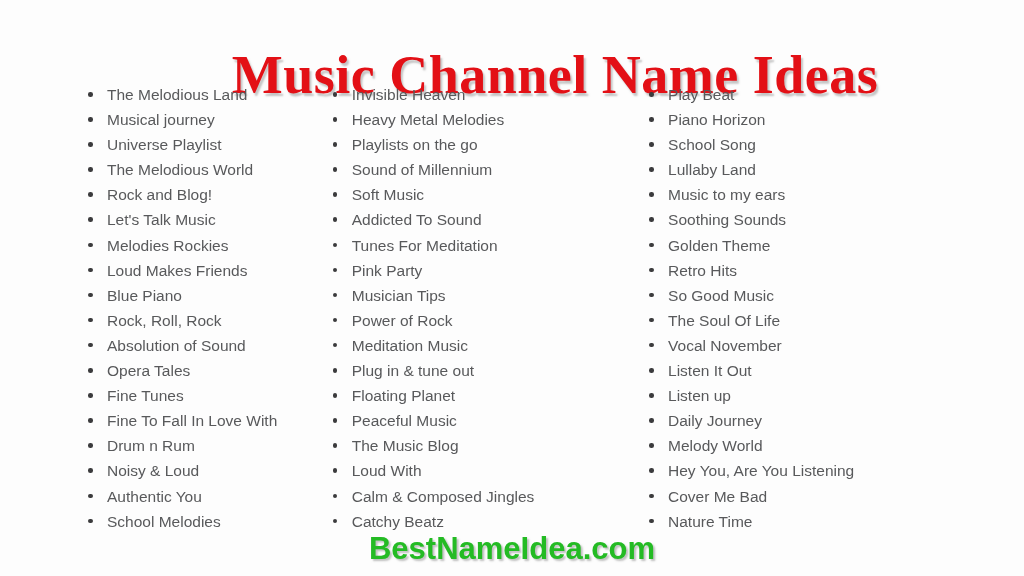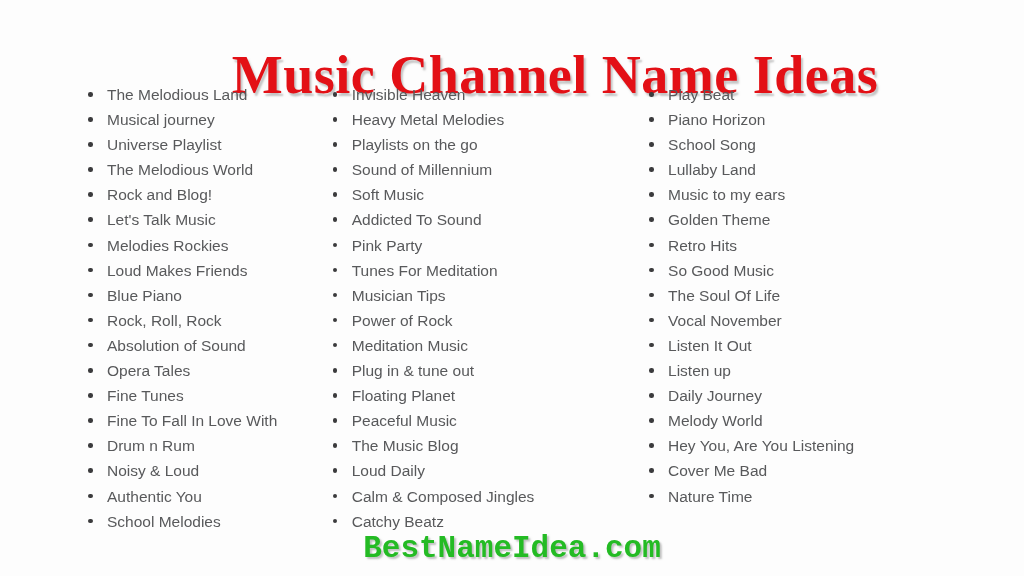--- a/index.html
+++ b/index.html
@@ -73,21 +73,21 @@
     height: 4.5px;
     border-radius: 50%;
     background: #3b3b3d;
   }
   .watermark {
     position: absolute;
     left: 0;
     bottom: 8px;
     width: 1024px;
     text-align: center;
-    font-family: Liberation Mono, monospace;
+    font-family: Liberation Sans, sans-serif;
     font-weight: bold;
     font-size: 31px;
     line-height: 38px;
     color: #24bb24;
     text-shadow: 2px 2px 2px rgba(140,140,140,0.55);
     white-space: nowrap;
   }
 </style>
 </head>
 <body>
@@ -120,41 +120,42 @@
         </ul>
     </div>
     <div class="column col-2">
       <ul class="name-list">
           <li><span class="bullet"></span><span>Invisible Heaven</span></li>
           <li><span class="bullet"></span><span>Heavy Metal Melodies</span></li>
           <li><span class="bullet"></span><span>Playlists on the go</span></li>
           <li><span class="bullet"></span><span>Sound of Millennium</span></li>
           <li><span class="bullet"></span><span>Soft Music</span></li>
           <li><span class="bullet"></span><span>Addicted To Sound</span></li>
+          <li><span class="bullet"></span><span>Tunes For Meditation</span></li>
           <li><span class="bullet"></span><span>Pink Party</span></li>
-          <li><span class="bullet"></span><span>Tunes For Meditation</span></li>
           <li><span class="bullet"></span><span>Musician Tips</span></li>
           <li><span class="bullet"></span><span>Power of Rock</span></li>
           <li><span class="bullet"></span><span>Meditation Music</span></li>
           <li><span class="bullet"></span><span>Plug in &amp; tune out</span></li>
           <li><span class="bullet"></span><span>Floating Planet</span></li>
           <li><span class="bullet"></span><span>Peaceful Music</span></li>
           <li><span class="bullet"></span><span>The Music Blog</span></li>
-          <li><span class="bullet"></span><span>Loud Daily</span></li>
+          <li><span class="bullet"></span><span>Loud With</span></li>
           <li><span class="bullet"></span><span>Calm &amp; Composed Jingles</span></li>
           <li><span class="bullet"></span><span>Catchy Beatz</span></li>
         </ul>
     </div>
     <div class="column col-3">
       <ul class="name-list">
           <li><span class="bullet"></span><span>Play Beat</span></li>
           <li><span class="bullet"></span><span>Piano Horizon</span></li>
           <li><span class="bullet"></span><span>School Song</span></li>
           <li><span class="bullet"></span><span>Lullaby Land</span></li>
           <li><span class="bullet"></span><span>Music to my ears</span></li>
+          <li><span class="bullet"></span><span>Soothing Sounds</span></li>
           <li><span class="bullet"></span><span>Golden Theme</span></li>
           <li><span class="bullet"></span><span>Retro Hits</span></li>
           <li><span class="bullet"></span><span>So Good Music</span></li>
           <li><span class="bullet"></span><span>The Soul Of Life</span></li>
           <li><span class="bullet"></span><span>Vocal November</span></li>
           <li><span class="bullet"></span><span>Listen It Out</span></li>
           <li><span class="bullet"></span><span>Listen up</span></li>
           <li><span class="bullet"></span><span>Daily Journey</span></li>
           <li><span class="bullet"></span><span>Melody World</span></li>
           <li><span class="bullet"></span><span>Hey You, Are You Listening</span></li>

